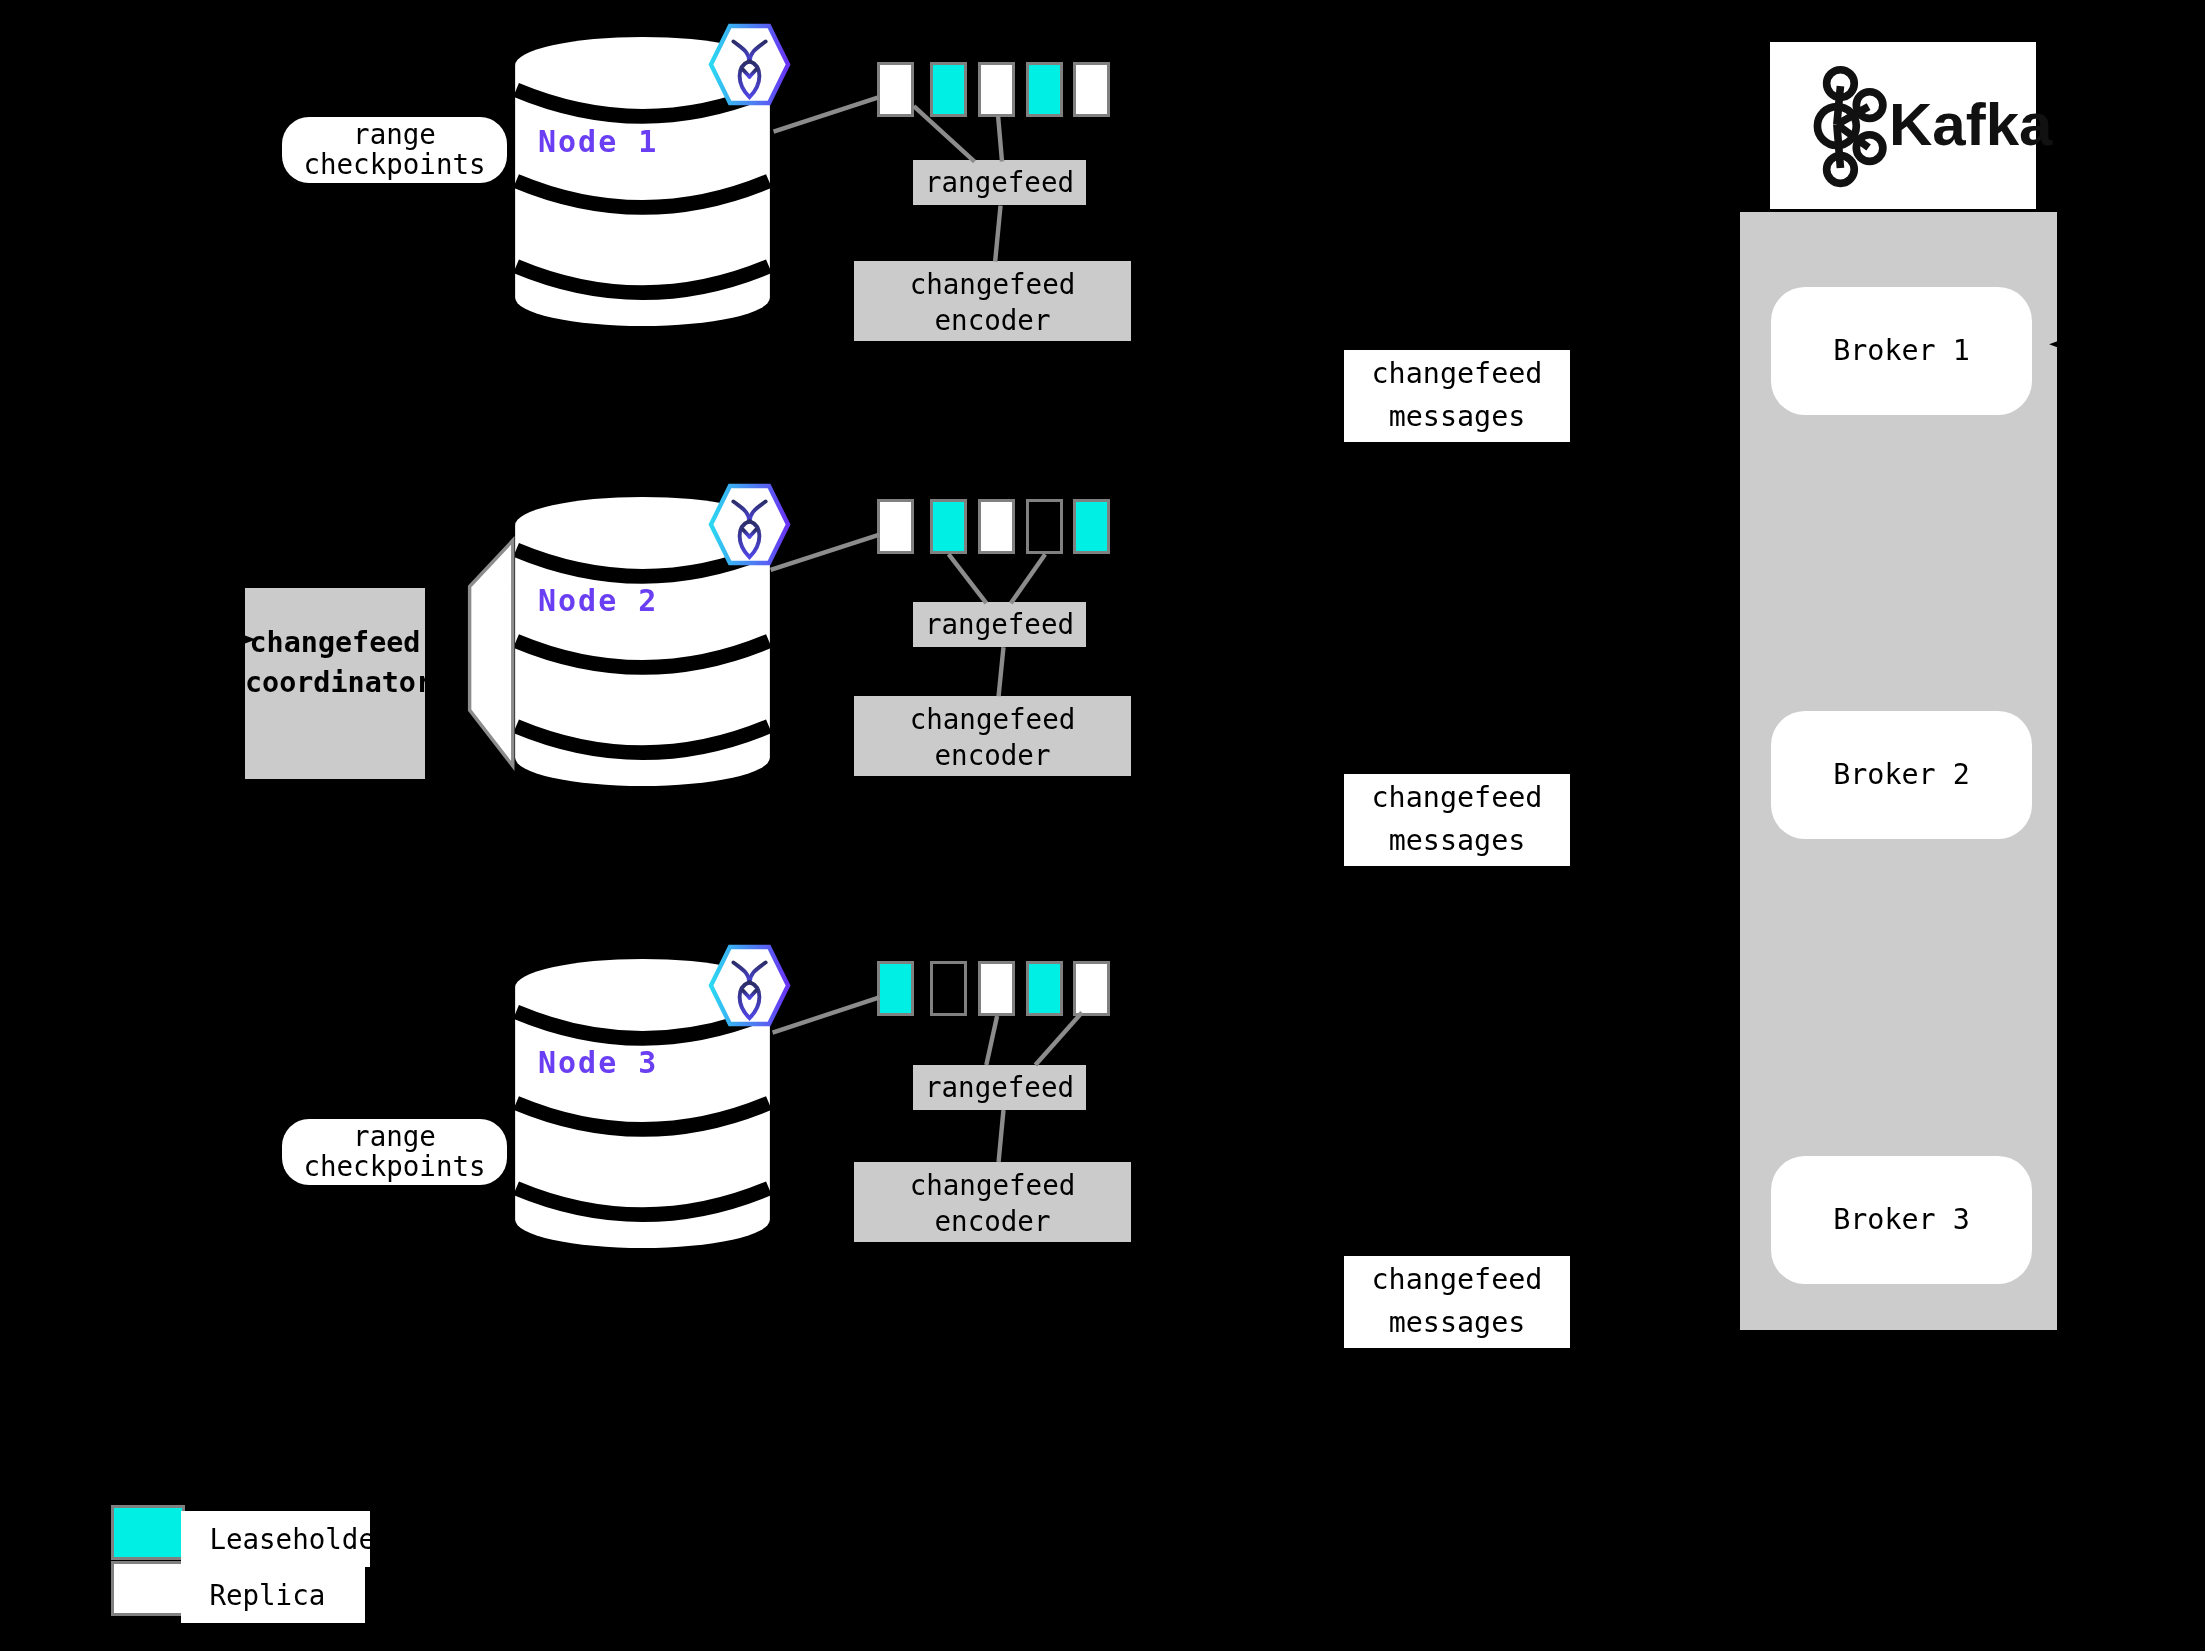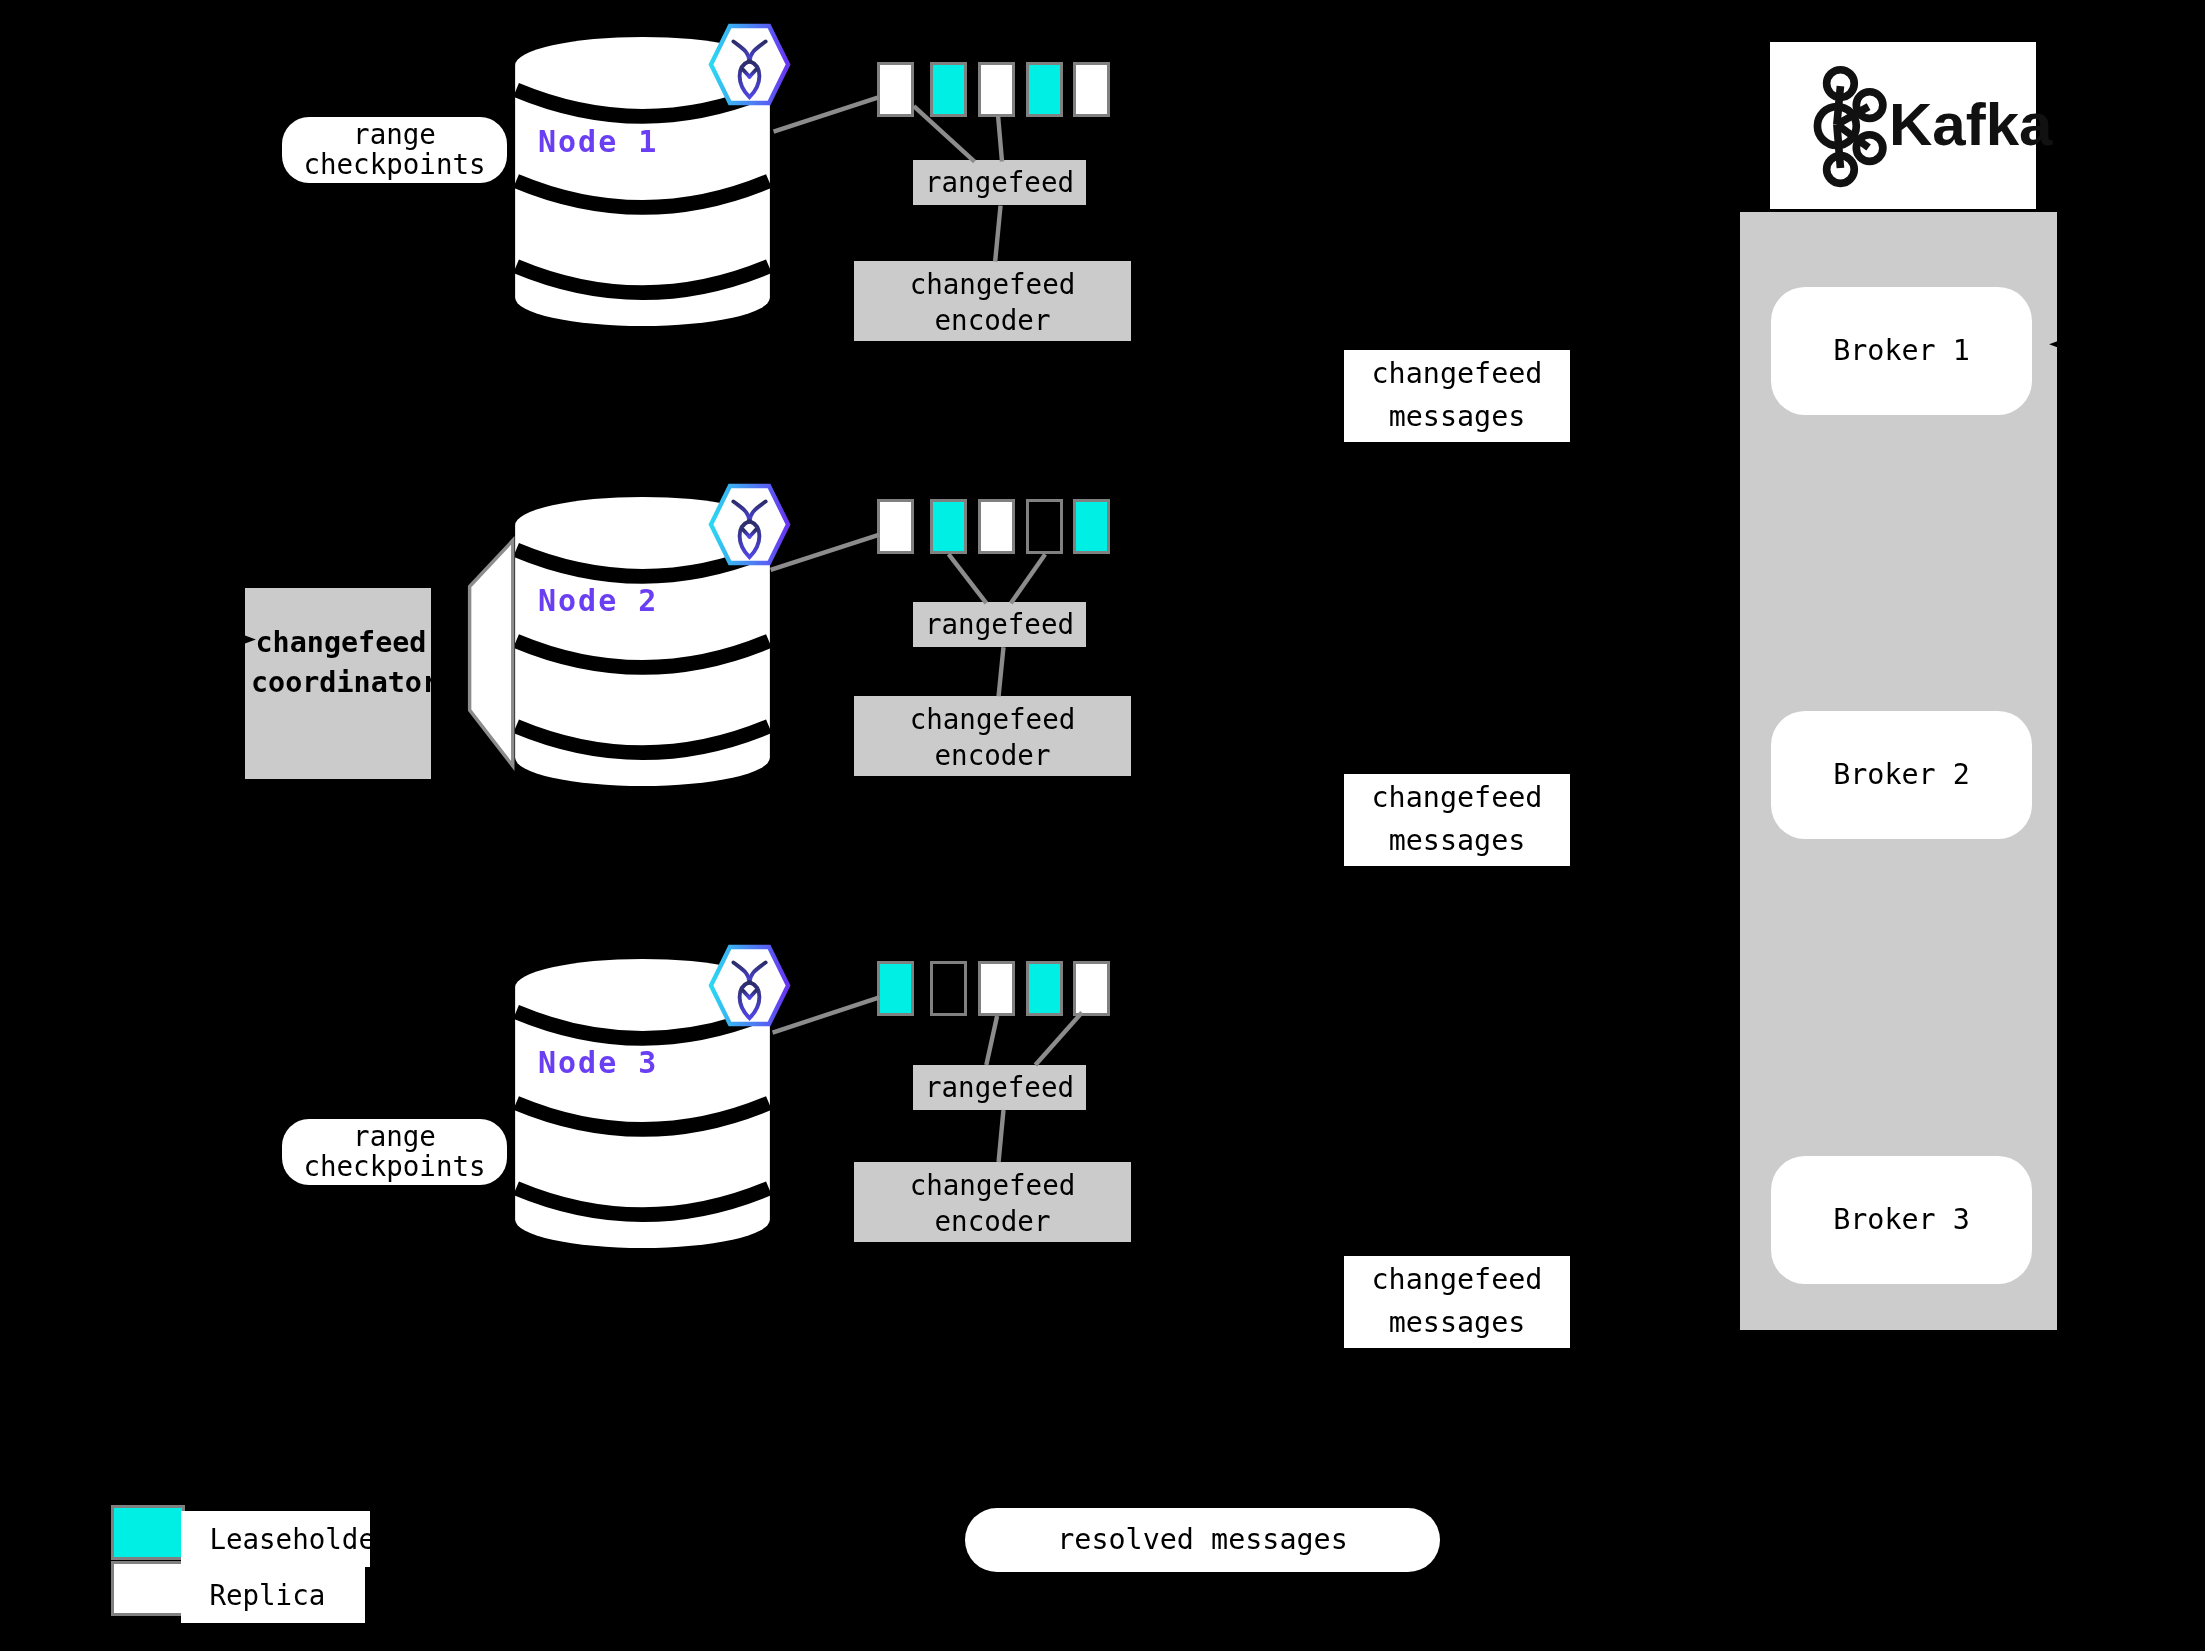--- a/index.html
+++ b/index.html
@@ -10,21 +10,21 @@
 
   
   .whitebox{background:#fff;color:#000;text-align:center;}
   .graybox{background:var(--box_gray,#cbcbcb);color:#000;text-align:center;}
   .lbl2{font-size:27.5px;line-height:30px;overflow:hidden;border-radius:27px;}
   .node-label{font-size:30px;font-weight:bold;color:var(--node_text,#6a3ef2);text-align:left;letter-spacing:2px;}
   .rangefeed{width:173px;height:45px;font-size:27.5px;line-height:45px;}
   .encoder{width:277px;height:75px;font-size:27.5px;line-height:36px;padding-top:5px;}
   .messages{width:226px;height:90px;font-size:28.4px;line-height:43px;padding-top:2px;}
   .sidelabel{width:225px;height:64px;padding-top:2px;}
-  .coordinator{width:180px;height:156px;font-size:28.4px;font-weight:bold;line-height:40px;padding-top:35px;padding-left:6px;}
+  .coordinator{width:180px;height:156px;font-size:28.4px;font-weight:bold;line-height:40px;padding-top:35px;}
 
   
   .rep{width:37px;height:55px;border:3.4px solid var(--border_gray,#808080);box-sizing:border-box;}
   .rep-leaseholder{background:var(--leaseholder,#00efe4);}
   .rep-replica{background:var(--replica,#ffffff);}
   .rep-none{background:transparent;}
 
   
   .kafka-logo{width:266px;height:167px;background:#fff;}
   .kafka-word{position:absolute;left:119px;top:48px;font-family:"Liberation Sans",sans-serif;font-weight:bold;font-size:60px;color:#111;}
@@ -178,21 +178,20 @@
         </g>
       </svg>
       <div class="kafka-word">Kafka</div>
     </div>
     <div class="abs cluster" style="left:1740px;top:212px;"></div>
     <div class="abs broker" style="left:1771px;top:287px;">Broker 1</div>
     <div class="abs broker" style="left:1771px;top:711px;">Broker 2</div>
     <div class="abs broker" style="left:1771px;top:1156px;">Broker 3</div>
   </div>
 
-  <div class="abs pill" style="left:965px;top:1508px;">resolved messages</div>
 
   <div>
     <div class="abs swatch rep-leaseholder" style="left:111px;top:1505px;"></div>
     <div class="abs swatch rep-replica" style="left:111px;top:1561px;"></div>
     <div class="abs legend-label" style="left:181px;top:1511px;width:189px;">Leaseholder</div>
     <div class="abs legend-label" style="left:181px;top:1567px;width:184px;">Replica</div>
   </div>
 
   <svg class="abs" style="left:0;top:0;pointer-events:none;" width="2205" height="1652" viewBox="0 0 4498 3369">
     <g stroke="#8c8c8c" stroke-width="9" fill="none">

